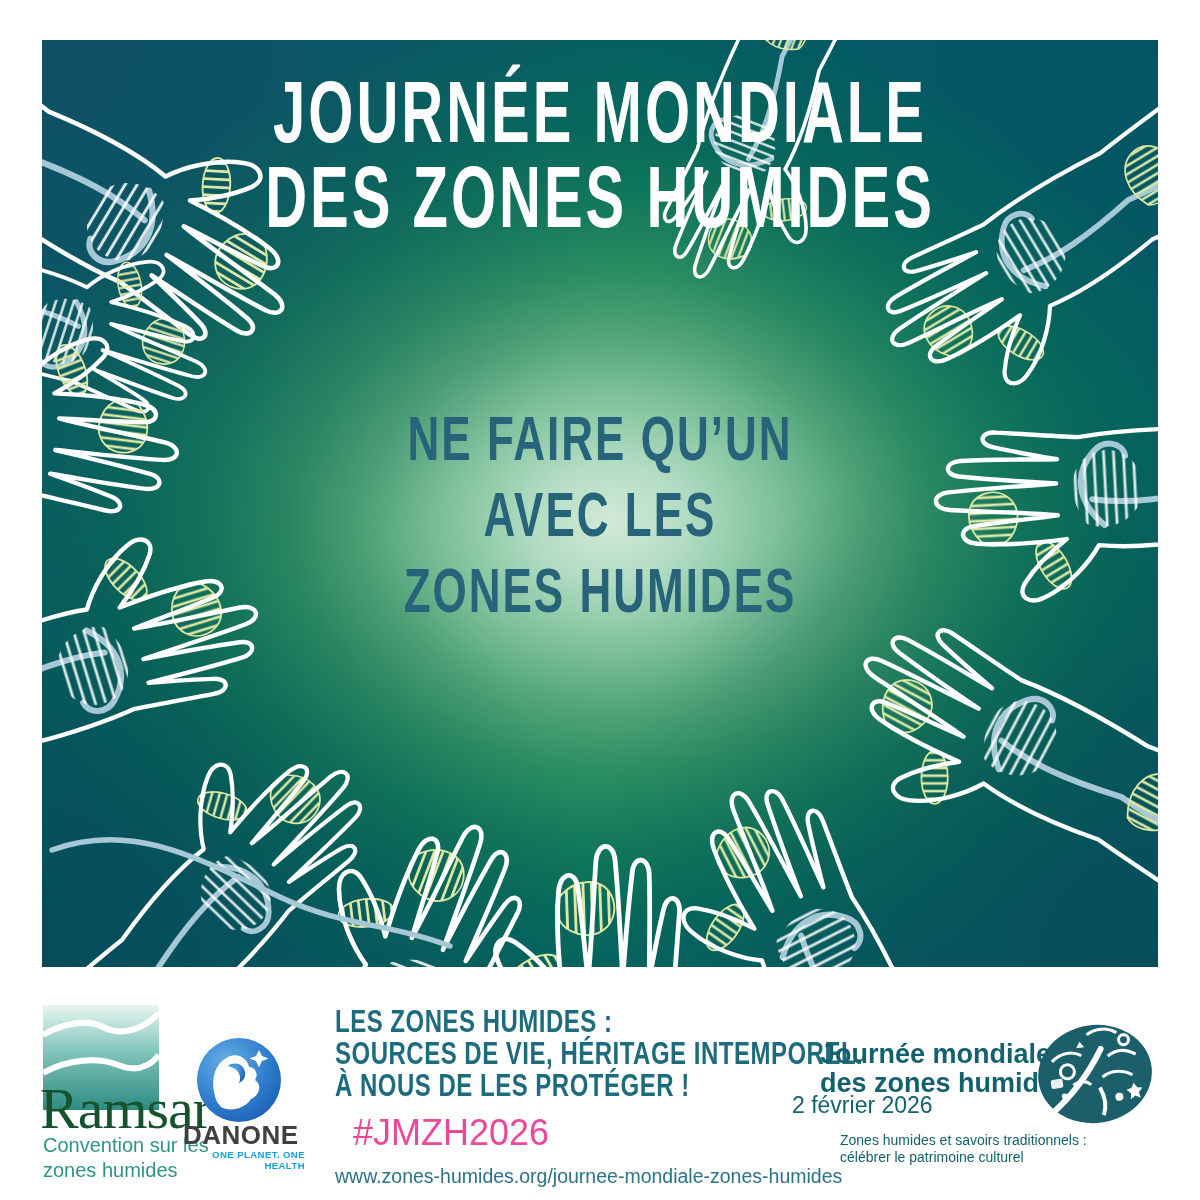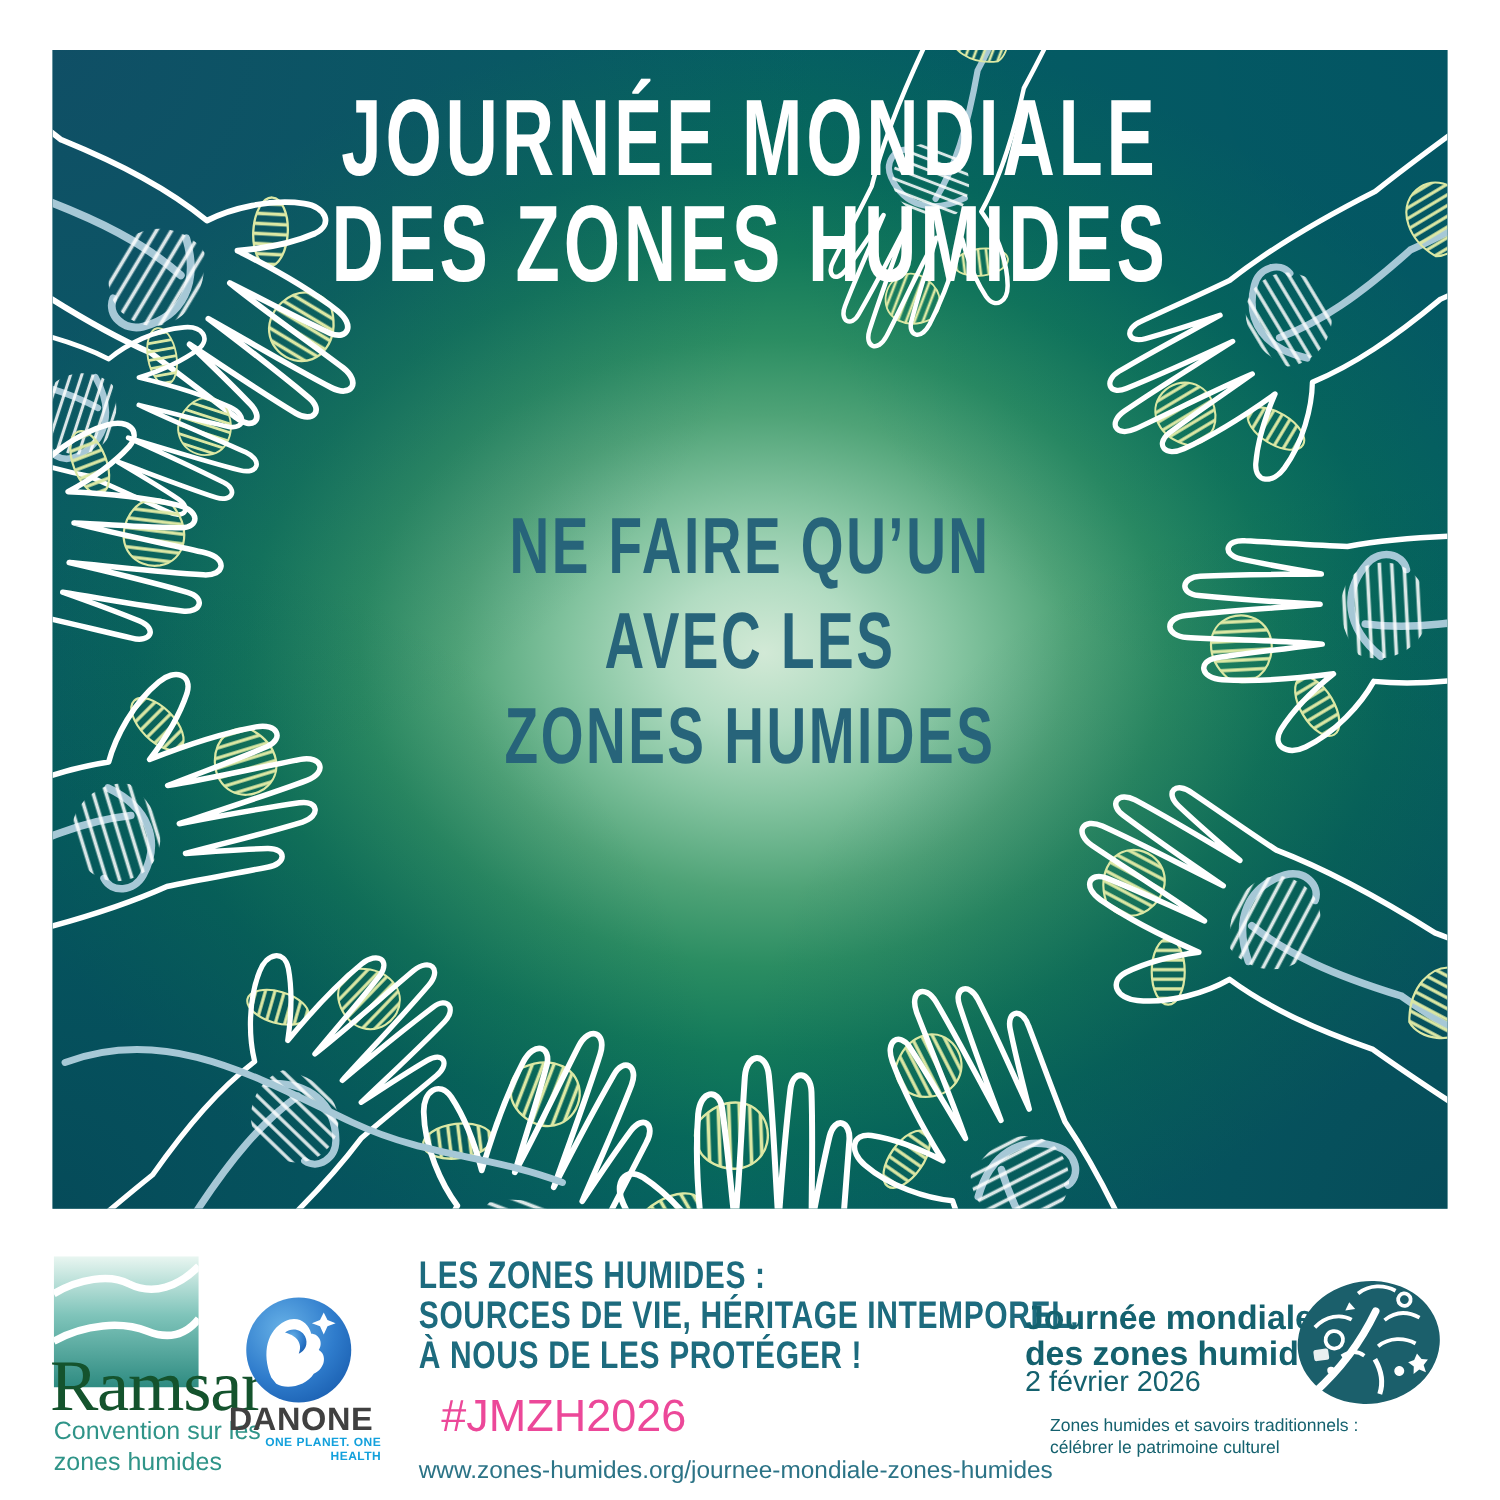--- a/index.html
+++ b/index.html
@@ -45,21 +45,21 @@
   .danone-tag{left:173px; top:1149px; width:132px; text-align:right;
     font-size:9.6px; font-weight:700; color:#12a0dc; letter-spacing:0.4px;}
   .slogan-line{left:335px; color:#1d6b7e; font-weight:700; font-size:24px;
     letter-spacing:0.5px; line-height:1; transform:scaleY(1.28);
     transform-origin:left top; white-space:nowrap;}
   .s1{top:1006px;} .s2{top:1038px;} .s3{top:1070px;}
   .hashtag{left:333px; top:1112px; font-size:36px; font-weight:400; color:#ec4899;margin-left:20px;}
   .website{left:335px; top:1149px; font-size:19.5px; color:#2b7386;margin-top:16px;}
   .event-name{left:820px; top:1040px; font-size:27px; font-weight:700;
     color:#14616e; line-height:1.07;}
-  .event-date{left:820px; top:1092px; font-size:23px; color:#14616e;}
+  .event-date{left:792px; top:1092px; font-size:23px; color:#14616e;}
   .event-theme{left:840px; top:1132px; font-size:14px; font-weight:400;
     color:#14616e; line-height:1.18;}
 </style>
 </head>
 <body>
 
 <div class="poster">
 
   <div class="art-panel">
 

